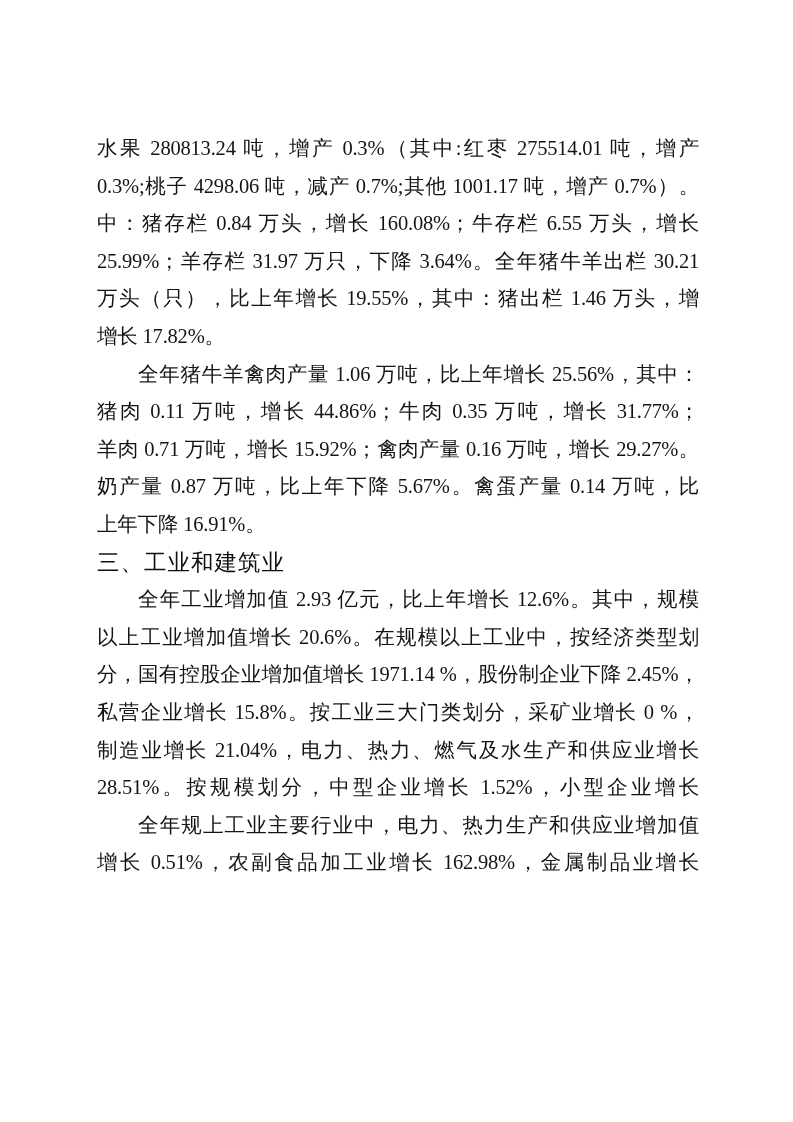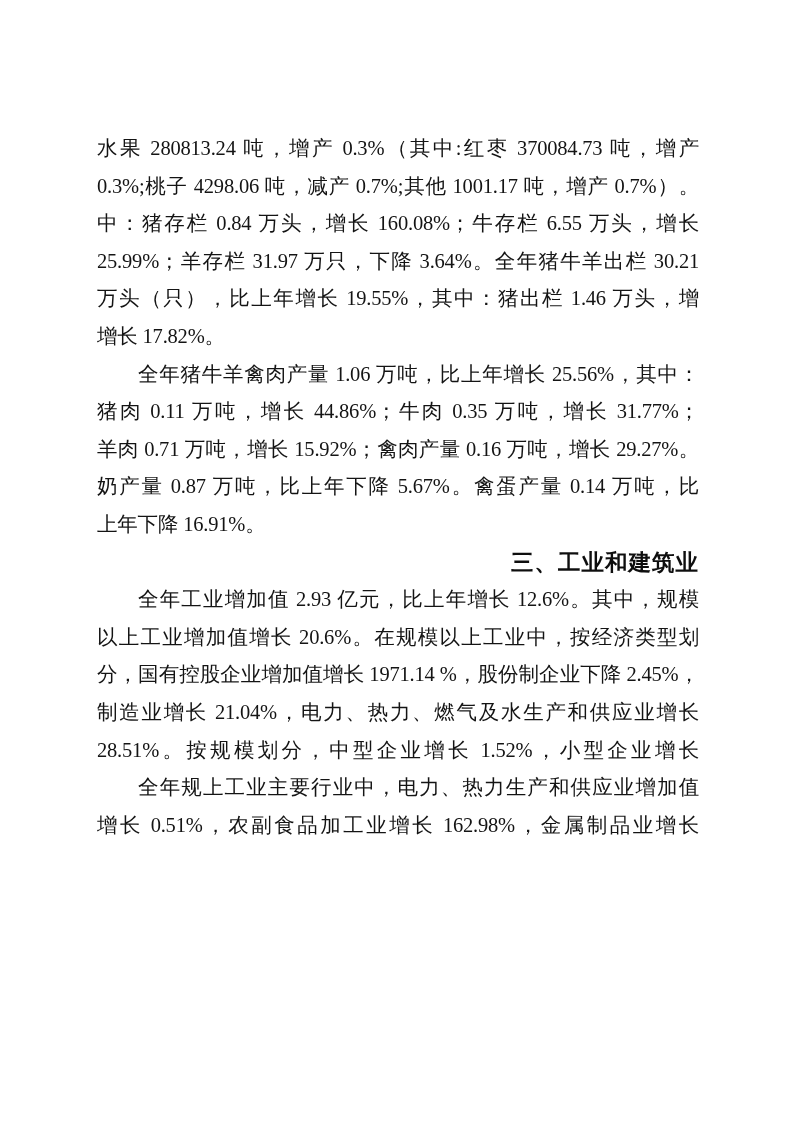--- a/index.html
+++ b/index.html
@@ -33,47 +33,48 @@
     letter-spacing: -0.2px;
   }
   .line.line-end {
     text-align-last: left;
   }
   .line.indent {
     text-indent: 2em;
   }
   .heading {
     font-family: "Liberation Sans", "DejaVu Sans", sans-serif;
-    font-weight: bold;
+    font-weight: normal;
     font-size: 22.5px;
     line-height: 37.6px;
     height: 37.6px;
-    text-align: right;
+    text-align: left;
     color: #0e0e0e;
     letter-spacing: 1px;
   }
 </style>
 </head>
 <body>
 
 <div class="page" style="background: rgb(255, 255, 255); color: rgb(20, 20, 20);">
   <div class="text-column">
-      <div class="line">水果 280813.24 吨，增产 0.3%（其中:红枣 370084.73 吨，增产</div>
+      <div class="line">水果 280813.24 吨，增产 0.3%（其中:红枣 275514.01 吨，增产</div>
       <div class="line">0.3%;桃子 4298.06 吨，减产 0.7%;其他 1001.17 吨，增产 0.7%）。</div>
       <div class="line">中：猪存栏 0.84 万头，增长 160.08%；牛存栏 6.55 万头，增长</div>
       <div class="line">25.99%；羊存栏 31.97 万只，下降 3.64%。全年猪牛羊出栏 30.21</div>
       <div class="line">万头（只），比上年增长 19.55%，其中：猪出栏 1.46 万头，增</div>
       <div class="line line-end">增长 17.82%。</div>
       <div class="line indent">全年猪牛羊禽肉产量 1.06 万吨，比上年增长 25.56%，其中：</div>
       <div class="line">猪肉 0.11 万吨，增长 44.86%；牛肉 0.35 万吨，增长 31.77%；</div>
       <div class="line">羊肉 0.71 万吨，增长 15.92%；禽肉产量 0.16 万吨，增长 29.27%。</div>
       <div class="line">奶产量 0.87 万吨，比上年下降 5.67%。禽蛋产量 0.14 万吨，比</div>
       <div class="line line-end">上年下降 16.91%。</div>
       <div class="heading">三、工业和建筑业</div>
       <div class="line indent">全年工业增加值 2.93 亿元，比上年增长 12.6%。其中，规模</div>
       <div class="line">以上工业增加值增长 20.6%。在规模以上工业中，按经济类型划</div>
       <div class="line">分，国有控股企业增加值增长 1971.14 %，股份制企业下降 2.45%，</div>
+      <div class="line">私营企业增长 15.8%。按工业三大门类划分，采矿业增长 0 %，</div>
       <div class="line">制造业增长 21.04%，电力、热力、燃气及水生产和供应业增长</div>
       <div class="line">28.51%。按规模划分，中型企业增长 1.52%，小型企业增长 51.89%。</div>
       <div class="line indent">全年规上工业主要行业中，电力、热力生产和供应业增加值</div>
       <div class="line">增长 0.51%，农副食品加工业增长 162.98%，金属制品业增长</div>
     </div>
 </div>
 
 </body></html>

